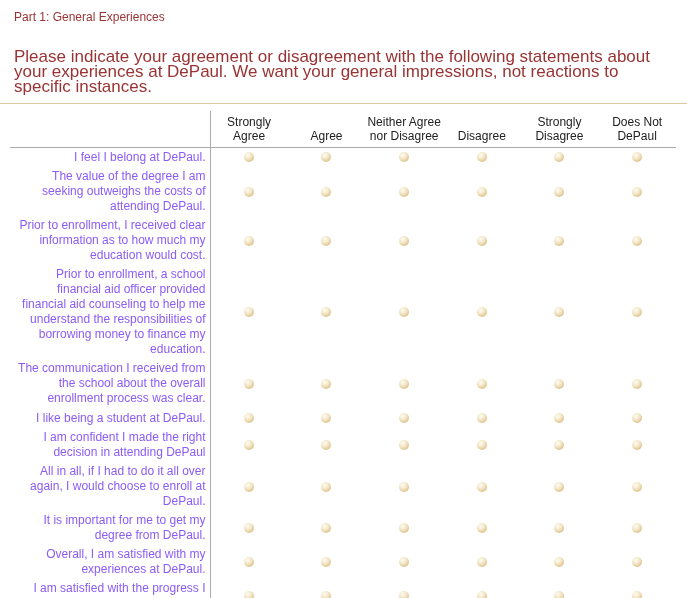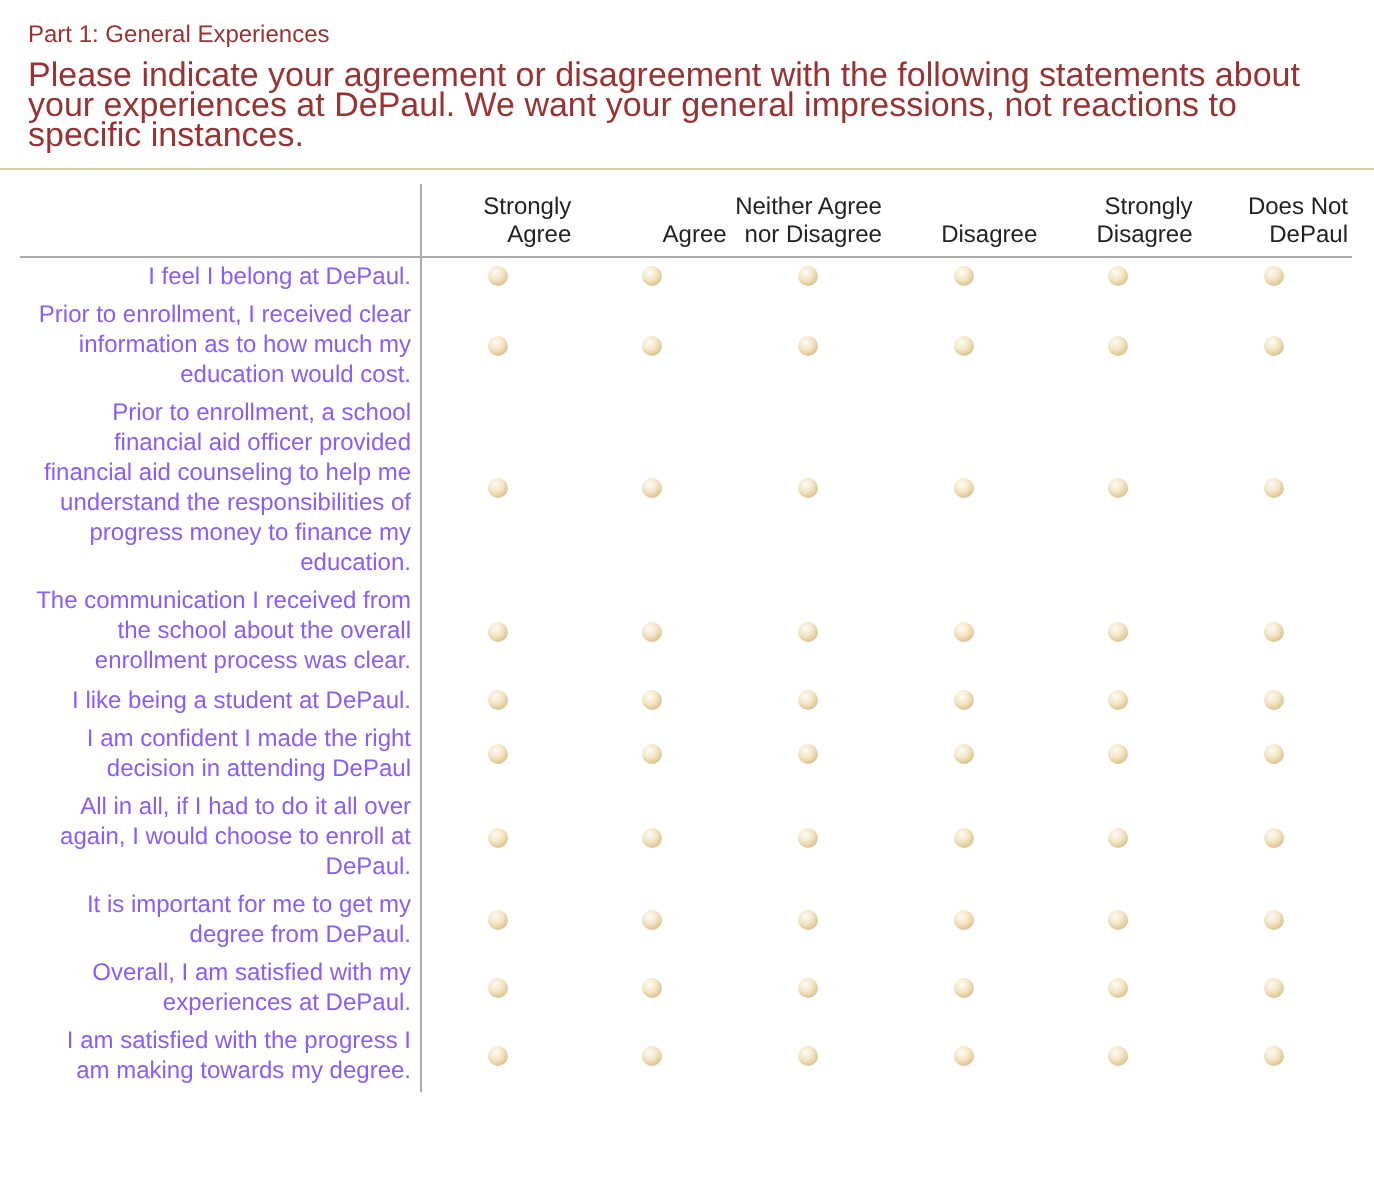--- a/index.html
+++ b/index.html
@@ -12,21 +12,21 @@
     height: 598px;
     overflow: hidden;
     font-family: "Liberation Sans", sans-serif;
     font-size: 12px;
   }
   .page {
     padding-top: 8px;
   }
   .part-title {
     color: #993333;
-    margin: 2px 0 6px 14px;
+    margin: 2px 0 25px 14px;
     font-size: 12px;
     line-height: 14px;
   }
   .instructions {
     color: #993333;
     margin: 0 0 9px 14px;
     width: 664px;
     font-size: 17px;
     line-height: 15px;
   }
@@ -41,21 +41,21 @@
     margin: 7px 0 0 10px;
     width: 666px;
     font-size: 12px;
   }
   thead tr {
     border-bottom: 1px solid #ababab;
   }
   th.col-header {
     font-weight: normal;
     color: #222222;
-    text-align: right;
+    text-align: center;
     vertical-align: bottom;
     padding: 4px 2px 4px 2px;
     line-height: 14px;
     white-space: pre-line;
   }
   th.corner-cell,
   td.row-label {
     border-right: 1px solid #ababab;
   }
   td.row-label {
@@ -120,30 +120,39 @@
         <tr>
           <td class="row-label">I feel I belong at DePaul.</td>
           <td class="radio-cell"><span class="radio"></span></td>
           <td class="radio-cell"><span class="radio"></span></td>
           <td class="radio-cell"><span class="radio"></span></td>
           <td class="radio-cell"><span class="radio"></span></td>
           <td class="radio-cell"><span class="radio"></span></td>
           <td class="radio-cell"><span class="radio"></span></td>
         </tr>
         <tr>
+          <td class="row-label">The value of the degree I am seeking outweighs the costs of attending DePaul.</td>
+          <td class="radio-cell"><span class="radio"></span></td>
+          <td class="radio-cell"><span class="radio"></span></td>
+          <td class="radio-cell"><span class="radio"></span></td>
+          <td class="radio-cell"><span class="radio"></span></td>
+          <td class="radio-cell"><span class="radio"></span></td>
+          <td class="radio-cell"><span class="radio"></span></td>
+        </tr>
+        <tr>
           <td class="row-label">Prior to enrollment, I received clear information as to how much my education would cost.</td>
           <td class="radio-cell"><span class="radio"></span></td>
           <td class="radio-cell"><span class="radio"></span></td>
           <td class="radio-cell"><span class="radio"></span></td>
           <td class="radio-cell"><span class="radio"></span></td>
           <td class="radio-cell"><span class="radio"></span></td>
           <td class="radio-cell"><span class="radio"></span></td>
         </tr>
         <tr>
-          <td class="row-label">Prior to enrollment, a school financial aid officer provided financial aid counseling to help me understand the responsibilities of progress money to finance my education.</td>
+          <td class="row-label">Prior to enrollment, a school financial aid officer provided financial aid counseling to help me understand the responsibilities of borrowing money to finance my education.</td>
           <td class="radio-cell"><span class="radio"></span></td>
           <td class="radio-cell"><span class="radio"></span></td>
           <td class="radio-cell"><span class="radio"></span></td>
           <td class="radio-cell"><span class="radio"></span></td>
           <td class="radio-cell"><span class="radio"></span></td>
           <td class="radio-cell"><span class="radio"></span></td>
         </tr>
         <tr>
           <td class="row-label">The communication I received from the school about the overall enrollment process was clear.</td>
           <td class="radio-cell"><span class="radio"></span></td>

